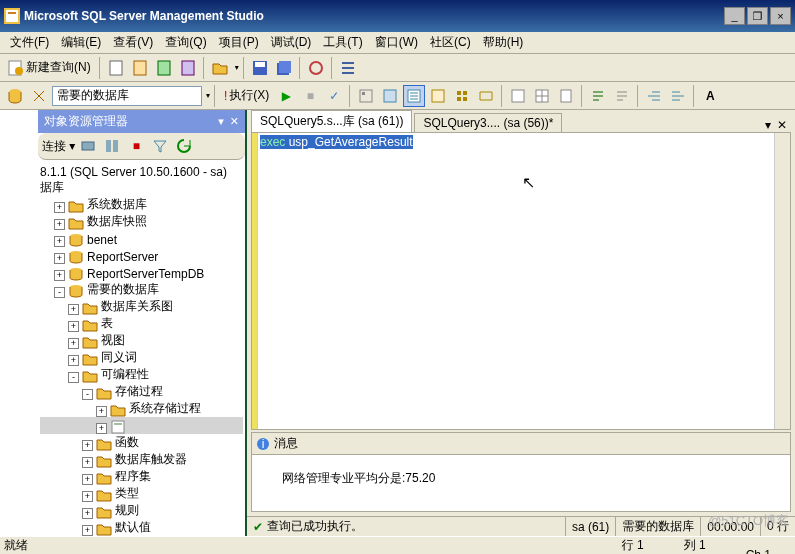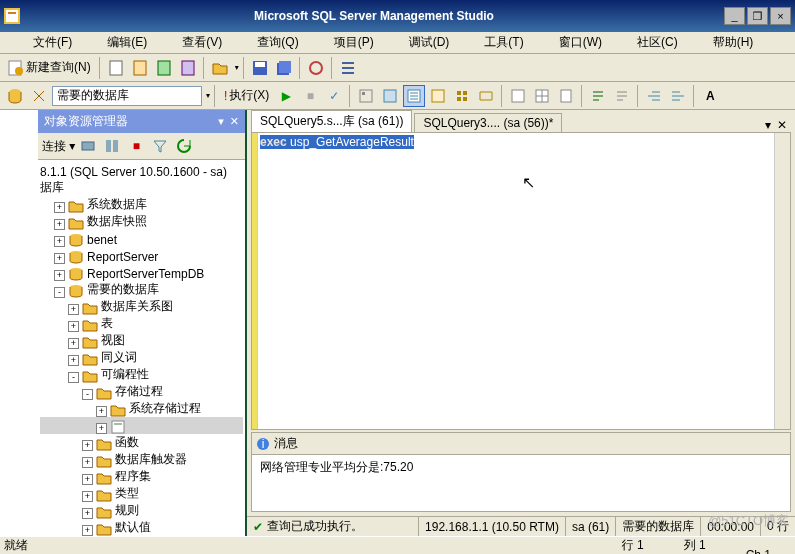--- a/index.html
+++ b/index.html
@@ -1,54 +1,54 @@
 <!DOCTYPE html>
 <html><head>
 <meta charset="utf-8">
 <style>
 * { margin: 0; padding: 0; box-sizing: border-box; font-family: "Microsoft YaHei", SimSun, Tahoma, sans-serif; font-size: 12px; }
 body { background: #fff; width: 795px; height: 554px; overflow: hidden; display: flex; flex-direction: column; }
-.titlebar { background: linear-gradient(#0a246a, #3a6ea5); height: 22px; display: flex; align-items: center; padding: 16px 4px; color: #fff; text-align: center; }
+.titlebar { background: linear-gradient(#0a246a, #3a6ea5); height: 22px; display: flex; align-items: center; padding: 16px 4px; color: #fff; }
 .titlebar .icon { width: 16px; height: 16px; margin-right: 4px; display: inline-block; }
 .titlebar .title { flex: 1; font-weight: bold; font-size: 12px; }
 .winbtns { display: flex; gap: 2px; }
 .winbtn { width: 21px; height: 18px; background: #c0c0c0; border: 1px solid #808080; display: flex; align-items: center; justify-content: center; font-size: 11px; cursor: pointer; color:#000; }
 .menubar { background: #ece9d8; height: 22px; display: flex; align-items: center; border-bottom: 1px solid #aca899; padding: 0 4px; }
-.menubar span { padding: 2px 6px; cursor: pointer; font-size: 12px; margin-left: 23px; }
+.menubar span { padding: 2px 6px; cursor: pointer; font-size: 12px; }
 .toolbar { background: #ece9d8; height: 28px; display: flex; align-items: center; border-bottom: 1px solid #aca899; padding: 0 4px; gap: 2px; }
 .tbtn { width: 22px; height: 22px; display: flex; align-items: center; justify-content: center; cursor: pointer; border: 1px solid transparent; }
 .sep { width: 2px; height: 22px; border-left: 1px solid #aca899; margin: 0 2px; }
 .label { padding: 0 4px; }
 .dropdown { background: #fff; border: 1px solid #7f9db9; height: 20px; min-width: 120px; padding: 0 4px; display: flex; align-items: center; }
 .chev { font-size: 8px; margin-left: 2px; color:#000; }
 .main { flex: 1; display: flex; overflow: hidden; }
 .sidebar { width: 247px; background: #fff; display: flex; flex-direction: column; border-right: 2px solid #14532d; padding-left: 38px; }
 .sidehdr { background: #7a96df; color: #fff; padding: 3px 6px; display: flex; align-items: center; justify-content: space-between; font-size: 12px; }
 .sidehdr .x { cursor: pointer; font-size:11px; }
-.sidetools { background: #ece9d8; padding: 2px 4px; display: flex; align-items: center; gap: 2px; border-bottom: 1px solid #aca899; }
+.sidetools { background: #ece9d8; padding: 2px 4px; display: flex; align-items: center; gap: 2px; border-bottom: 1px solid #aca899; border-radius: 8px; }
 .tree { flex: 1; overflow: auto; padding: 2px; font-size: 12px; }
 .node { display: flex; align-items: flex-end; height: 17px; white-space: nowrap; }
 .node .expander { width: 11px; height: 11px; border: 1px solid #808080; display: flex; align-items: center; justify-content: center; font-size: 9px; margin-right: 3px; cursor: pointer; line-height: 9px; background:#fff; }
 .node .fico { width: 16px; height: 14px; margin-right: 3px; display:inline-flex; align-items:center; justify-content:center; }
 .selected { background: #d4d4d4; }
 .content { flex: 1; display: flex; flex-direction: column; background: #ece9d8; }
 .tabs { display: flex; height: 22px; align-items: flex-end; padding: 0 4px; }
 .tab { background: #fff; border: 1px solid #aca899; border-bottom: none; padding: 2px 8px; margin-right: 2px; cursor: pointer; font-size: 12px; display:flex; align-items:flex-end; }
 .tab.inactive { background: #ece9d8; }
 .tabx { margin-left: auto; display:flex; gap:2px; padding-right:2px;}
 .tabx span { cursor:pointer; padding:0 2px;}
 .editor { flex: 1; background: #fff; border: 1px solid #aca899; margin: 0 4px 2px 4px; position: relative; font-family: Consolas, 'Courier New', monospace; font-size: 13px; }
 .gutter { position: absolute; left: 0; top: 0; bottom: 0; width: 16px; background: #f0f0f0; border-right: 1px solid #ccc; }
 .codeline { position: absolute; left: 20px; top: 2px; }
 .codeline .sel { background: #316ac5; color: #fff; }
 .kw { color: #0000ff; }
 .cursor-arrow { position: absolute; left: 270px; top: 40px; font-size: 16px; color:#000; }
 .msgpanel { height: 80px; background: #fff; border: 1px solid #aca899; margin: 0 4px 4px 4px; display: flex; flex-direction: column; }
 .msgtab { background: #ece9d8; display: flex; align-items: center; padding: 2px 4px; gap: 4px; border-bottom: 1px solid #aca899; }
-.msgbody { flex: 1; padding: 4px 8px; font-size: 12px; }
+.msgbody { flex: 1; padding: 15px 8px; font-size: 12px; margin-left: 22px; }
 .statusbar { height: 20px; background: #ece9d8; border-top: 1px solid #aca899; display: flex; align-items: center; font-size: 11px; }
 .statusbar .cell { border-left: 1px solid #aca899; padding: 0 6px; height: 100%; display: flex; align-items: center; white-space:nowrap; }
 .statusbar .ok { color: #008000; margin-right: 4px; }
 .winstatus { height: 18px; background: #ece9d8; border-top: 1px solid #fff; display: flex; align-items: center; padding: 0 4px; font-size: 11px; }
 .watermark { position: absolute; bottom: 24px; right: 6px; color: #b0b0b0; font-size: 13px; pointer-events: none; }
 svg { display: block; }
 .scrollv { position:absolute; right:0; top:0; bottom:0; width:16px; background:#ece9d8; border-left:1px solid #ccc;}
 </style>
 </head>
 <body>
@@ -508,21 +508,21 @@
           <span>SQLQuery3.... (sa (56))*</span>
         </div>
       <div class="tabx">
         <span>▾</span>
         <span>✕</span>
       </div>
     </div>
     <div class="editor">
       <div class="gutter" style="background:#f0e060;width:6px;"></div>
       <div class="codeline" style="left:8px;">
-        <span class="sel"><span class="kw" style="color:#e5e5e5;font-weight:bold;">exec</span><span> usp_GetAverageResult</span></span>
+        <span class="sel"><span class="kw" style="color:#86efac;">exec</span><span> usp_GetAverageResult</span></span>
       </div>
       <span class="cursor-arrow">↖</span>
       <div class="scrollv"></div>
     </div>
 
     <div class="msgpanel">
       <div class="msgtab">
         <svg width="14" height="14">
             <circle cx="7" cy="7" r="6" fill="#4080e0"></circle>
             <text x="7" y="11" text-anchor="middle" fill="#fff" font-size="10">i</text>
@@ -532,21 +532,20 @@
       <div class="msgbody">
         <span>网络管理专业平均分是:75.20</span>
       </div>
     </div>
 
     <div class="statusbar">
       <div class="cell" style="flex:1;border-left:none;">
         <span class="ok">✔</span>
         <span>查询已成功执行。</span>
       </div>
-      <div class="cell">192.168.1.1 (10.50 RTM)</div>
       <div class="cell">sa (61)</div>
       <div class="cell">需要的数据库</div>
       <div class="cell">00:00:00</div>
       <div class="cell">0 行</div>
     </div>
   </div>
 
 </div>
 
 <div class="winstatus">

